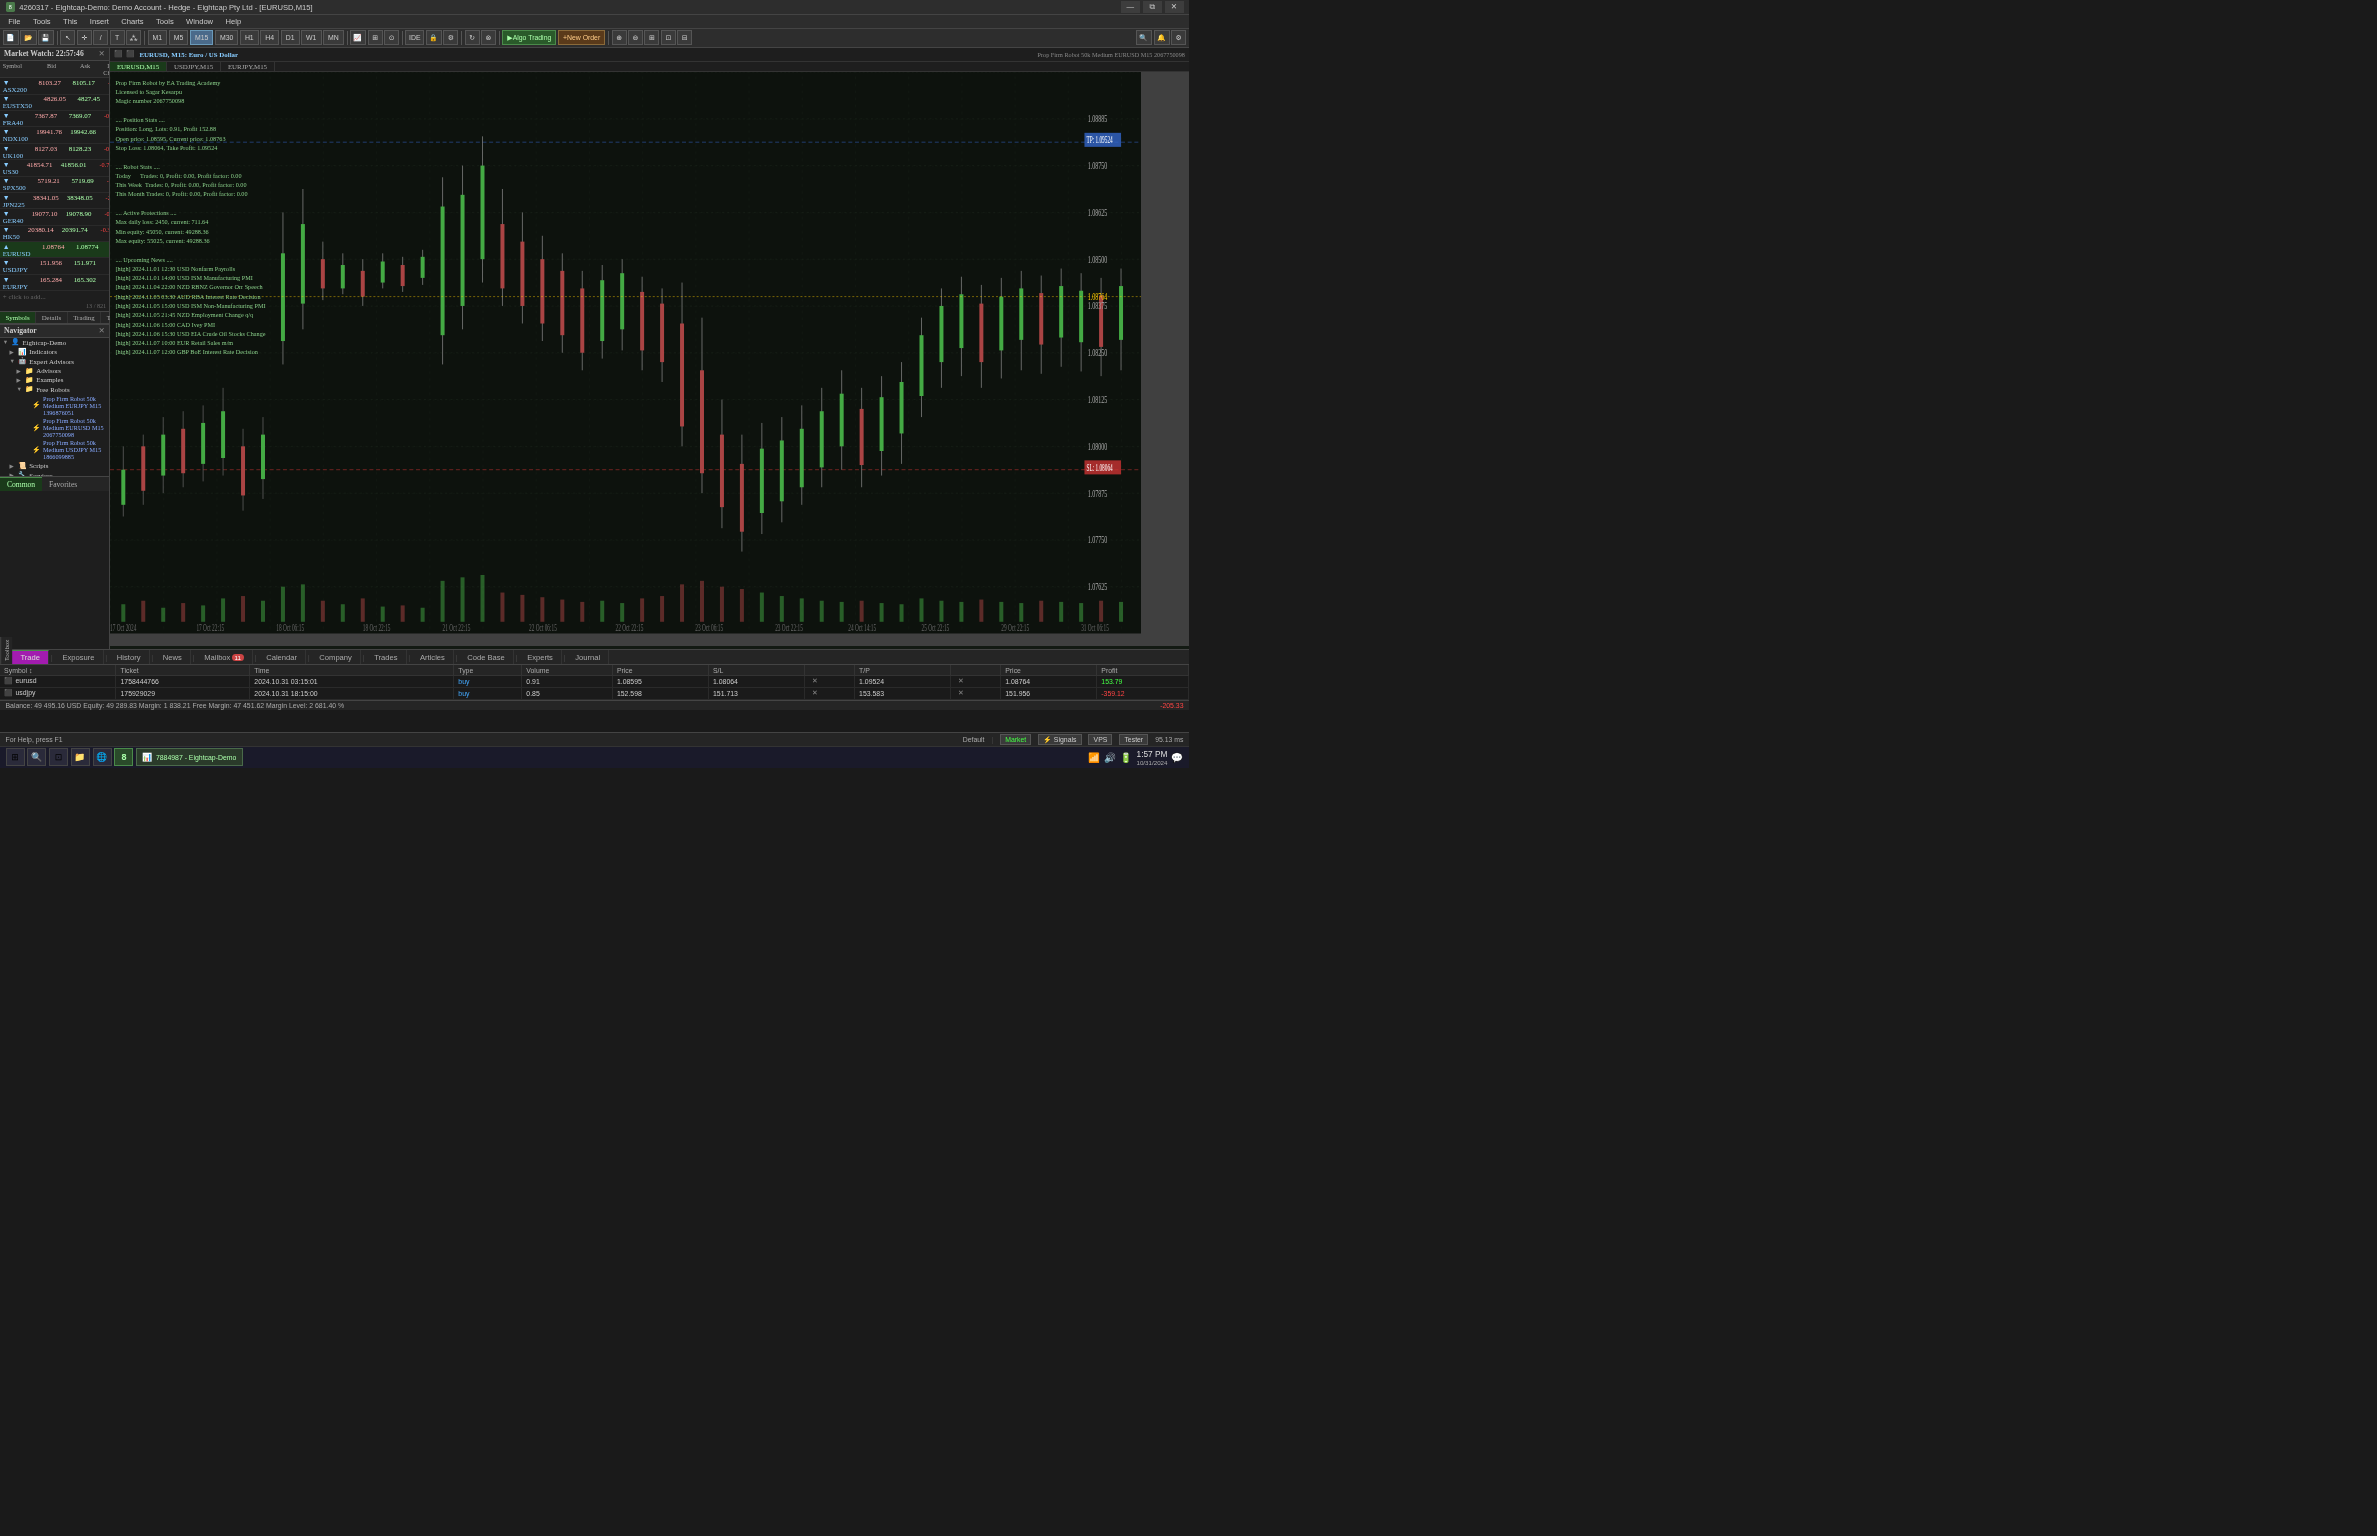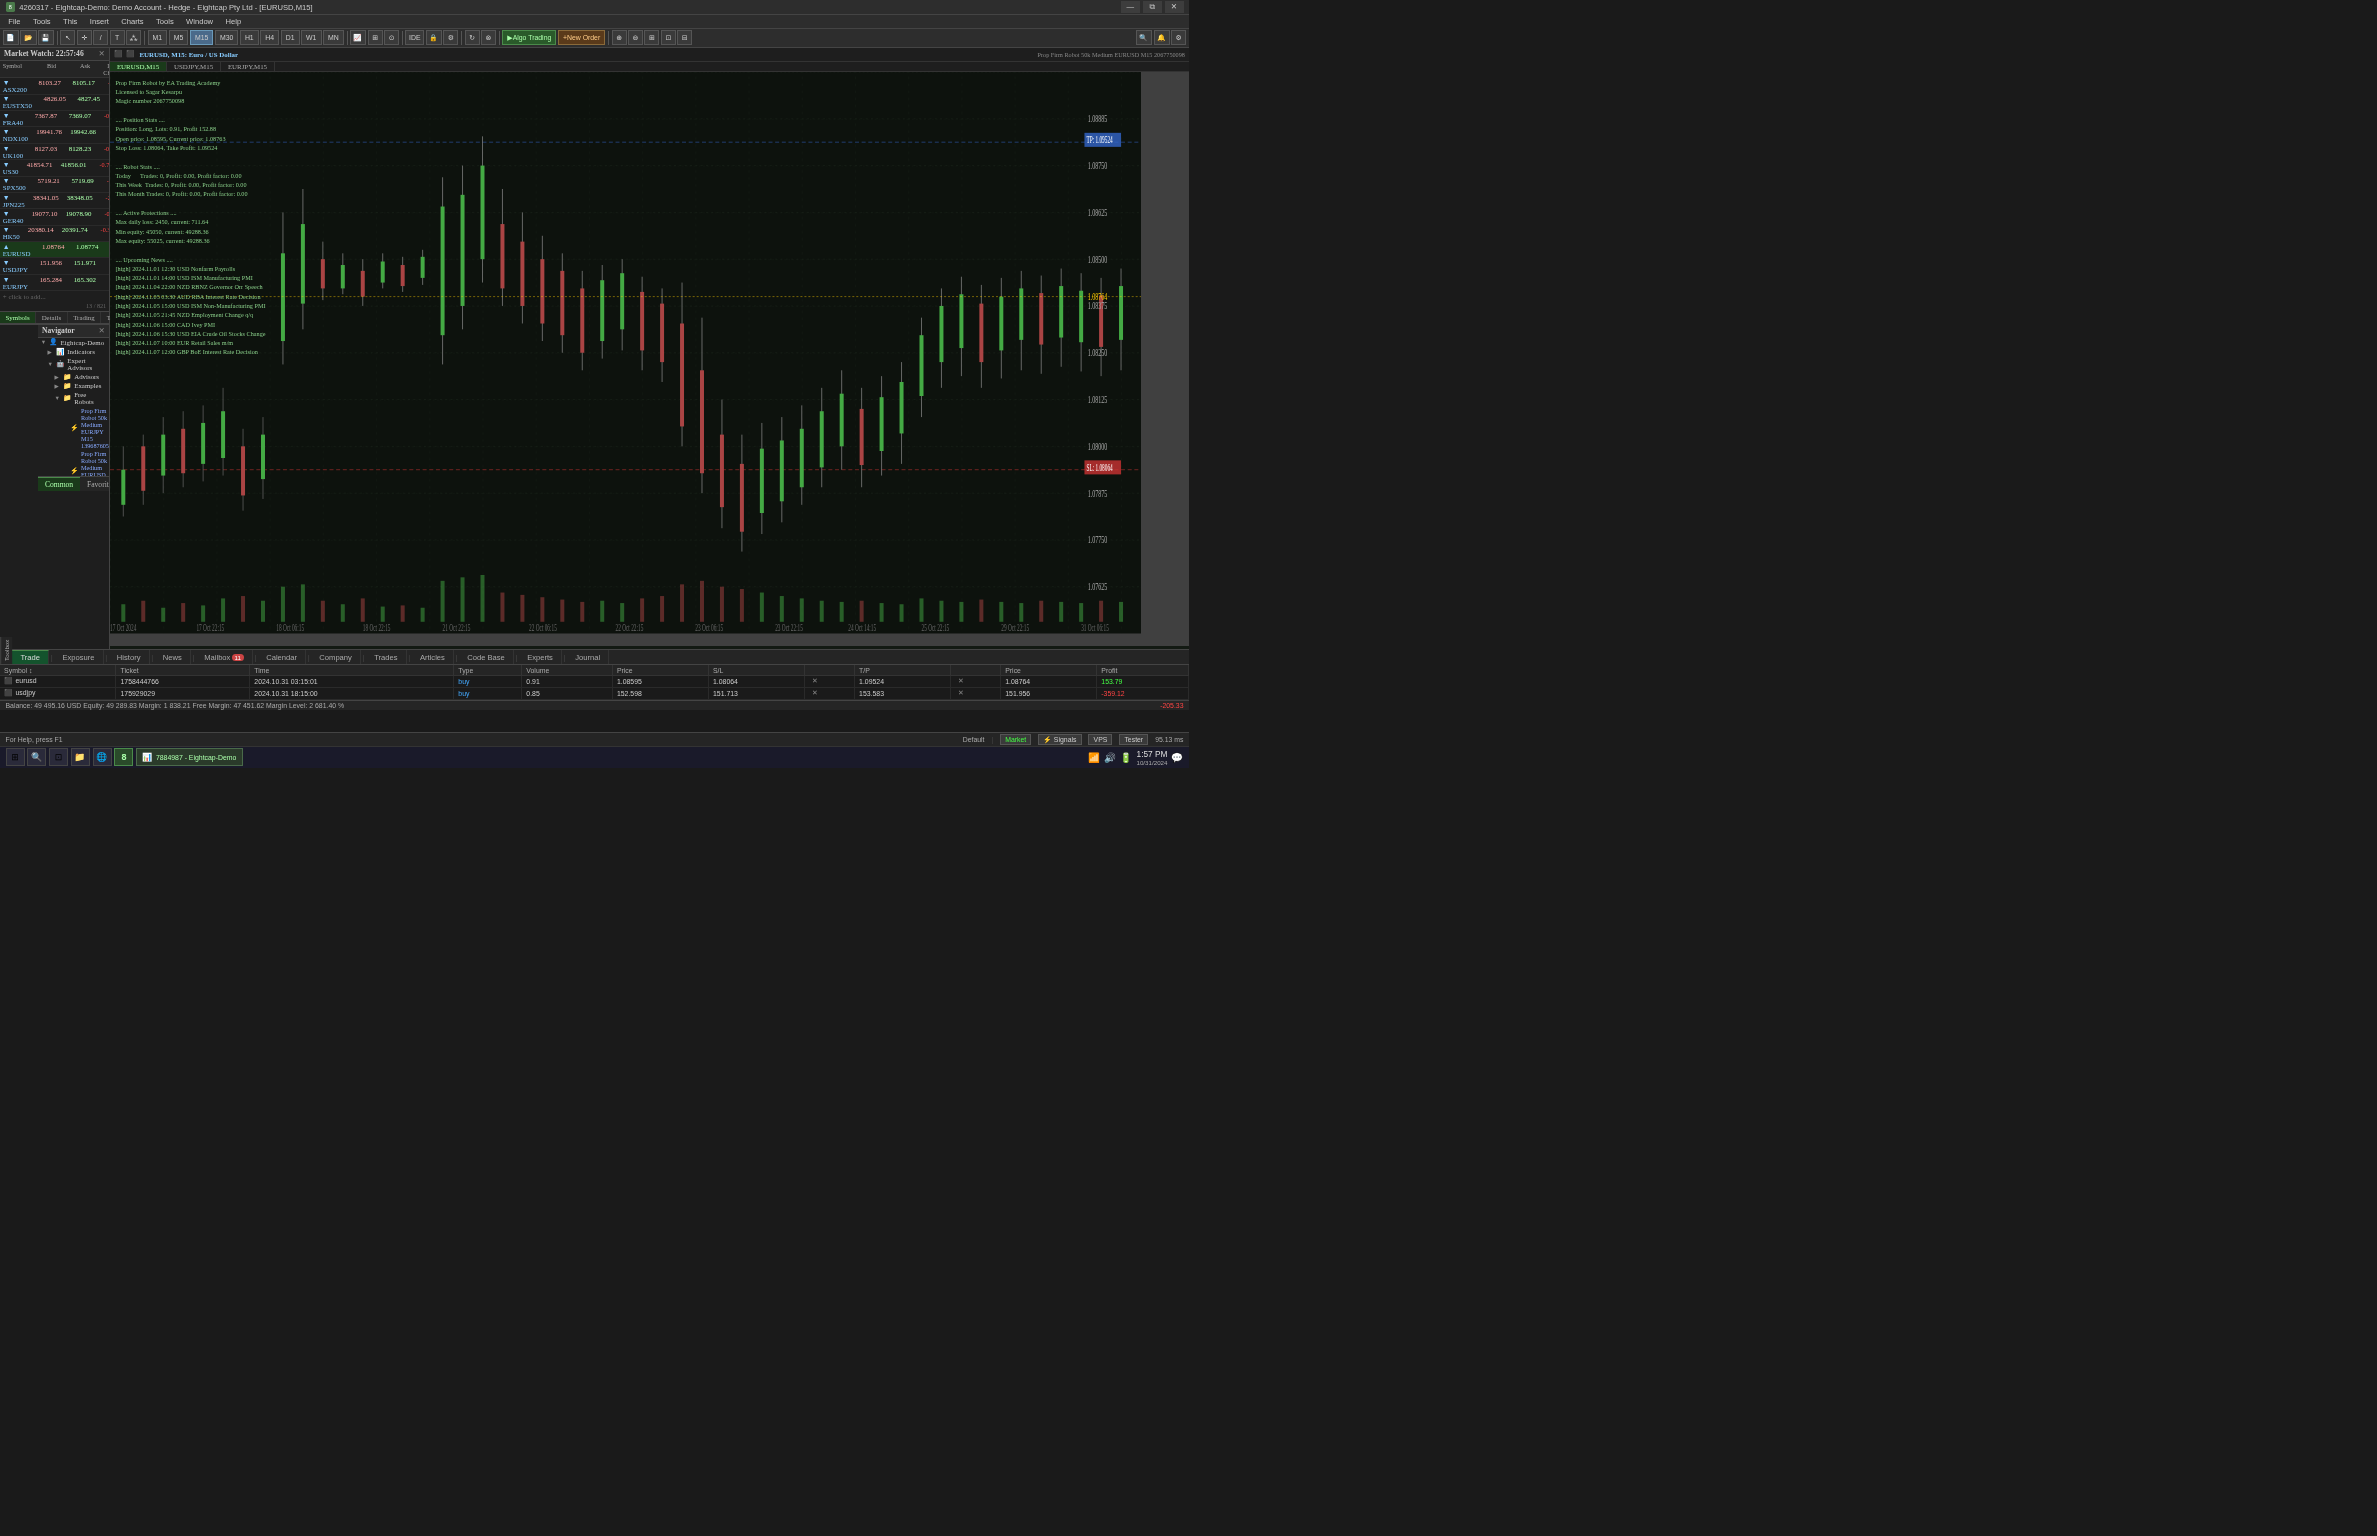--- a/index.html
+++ b/index.html
@@ -49,21 +49,21 @@
     .mw-change.neg { color: #ff4444; text-align: right; font-size: 6.2px; }
     .mw-add-row { padding: 1.4px 2.8px; color: #666; font-size: 6.9px; cursor: pointer; }
     .mw-count { font-size: 6.2px; color: #666; text-align: right; padding: 1.4px 2.8px; }
 
     
     .symbol-tabs { display: flex; background: #252525; border-top: 0.7px solid #444; border-bottom: 0.7px solid #444; }
     .sym-tab { padding: 2.1px 5.5px; cursor: pointer; font-size: 6.9px; color: #aaa; border-right: 0.7px solid #333; }
     .sym-tab.active { background: #1a3a1a; color: #aaffaa; }
 
     
-    .navigator-panel { background: #1e1e1e; border-top: 0.7px solid #444; padding-left: 38px; }
+    .navigator-panel { background: #1e1e1e; border-top: 0.7px solid #444; }
     .navigator-header { background: #2a2a2a; padding: 1.4px 4.1px; display: flex; align-items: center; justify-content: space-between; border-bottom: 0.7px solid #444; }
     .navigator-title { font-size: 7.6px; color: #ccc; font-weight: bold; }
     .navigator-tree { font-size: 6.9px; overflow-y: auto; max-height: 138px; }
     .tree-item { padding: 0.7px 2.8px; cursor: pointer; display: flex; align-items: center; gap: 2.1px; }
     .tree-expand { color: #888; font-size: 5.5px; min-width: 6.9px; }
     .tree-icon { font-size: 6.9px; }
     .tree-label { color: #ccc; }
     .tree-indent1 { padding-left: 9.6px; }
     .tree-indent2 { padding-left: 16.5px; }
     .tree-indent3 { padding-left: 23.4px; }
@@ -86,21 +86,21 @@
     .chart-canvas { width: 100%; height: calc(100% - 27.5px); position: relative; background: #404040; }
     .chart-info-overlay { position: absolute; top: 5.5px; left: 5.5px; font-size: 6.2px; color: #88cc88; line-height: 1.5; pointer-events: none; }
     
     
     .chart-svg { width: 100%; height: 100%; }
 
     
     .bottom-panel { height: 83px; background: #1a1a1a; border-top: 0.7px solid #444; display: flex; flex-direction: column; }
     .terminal-tabs { display: flex; background: #252525; border-bottom: 0.7px solid #444; height: 15px; align-items: flex-end; }
     .term-tab { padding: 2.1px 8.3px; cursor: pointer; font-size: 7.6px; color: #aaa; border-right: 0.7px solid #333; height: 13.8px; display: flex; align-items: center; }
-    .term-tab.active { background: #14532d; color: #dddddd; border-top: 1.4px solid #4a8a4a; }
+    .term-tab.active { background: #a21caf; color: #dddddd; border-top: 1.4px solid #4a8a4a; }
     .term-tab-sep { color: #444; padding: 0 1.4px; font-size: 7.6px; display: flex; align-items: center; height: 13.8px; }
     .term-tab-badge { background: #cc4444; color: white; border-radius: 5.5px; padding: 0 2.8px; font-size: 6.2px; margin-left: 1.4px; }
     .terminal-content { flex: 1; overflow-y: auto; }
     
     
     .trade-table { width: 100%; border-collapse: collapse; font-size: 6.9px; }
     .trade-table th { background: #252525; padding: 1.4px 4.1px; text-align: left; color: #aaa; border-bottom: 0.7px solid #333; border-right: 0.7px solid #333; font-weight: normal; cursor: pointer; }
     .trade-table td { padding: 1.4px 4.1px; border-bottom: 0.7px solid #2a2a2a; border-right: 0.7px solid #2a2a2a; color: #ccc; }
     .trade-table .buy { color: #44aaff; }
     .trade-table .profit-pos { color: #44ff44; }

